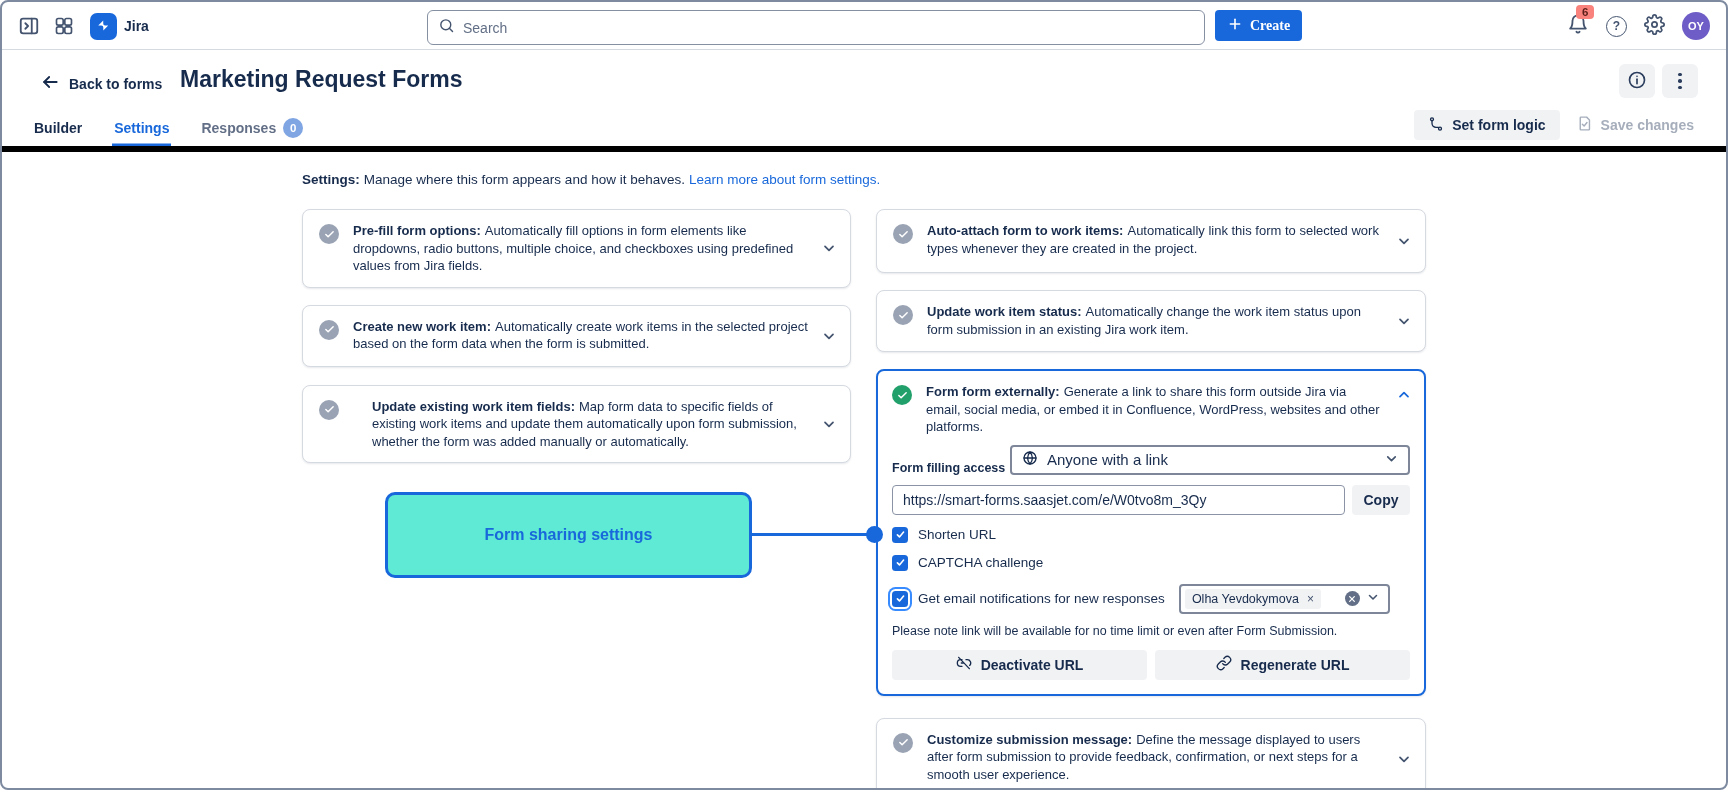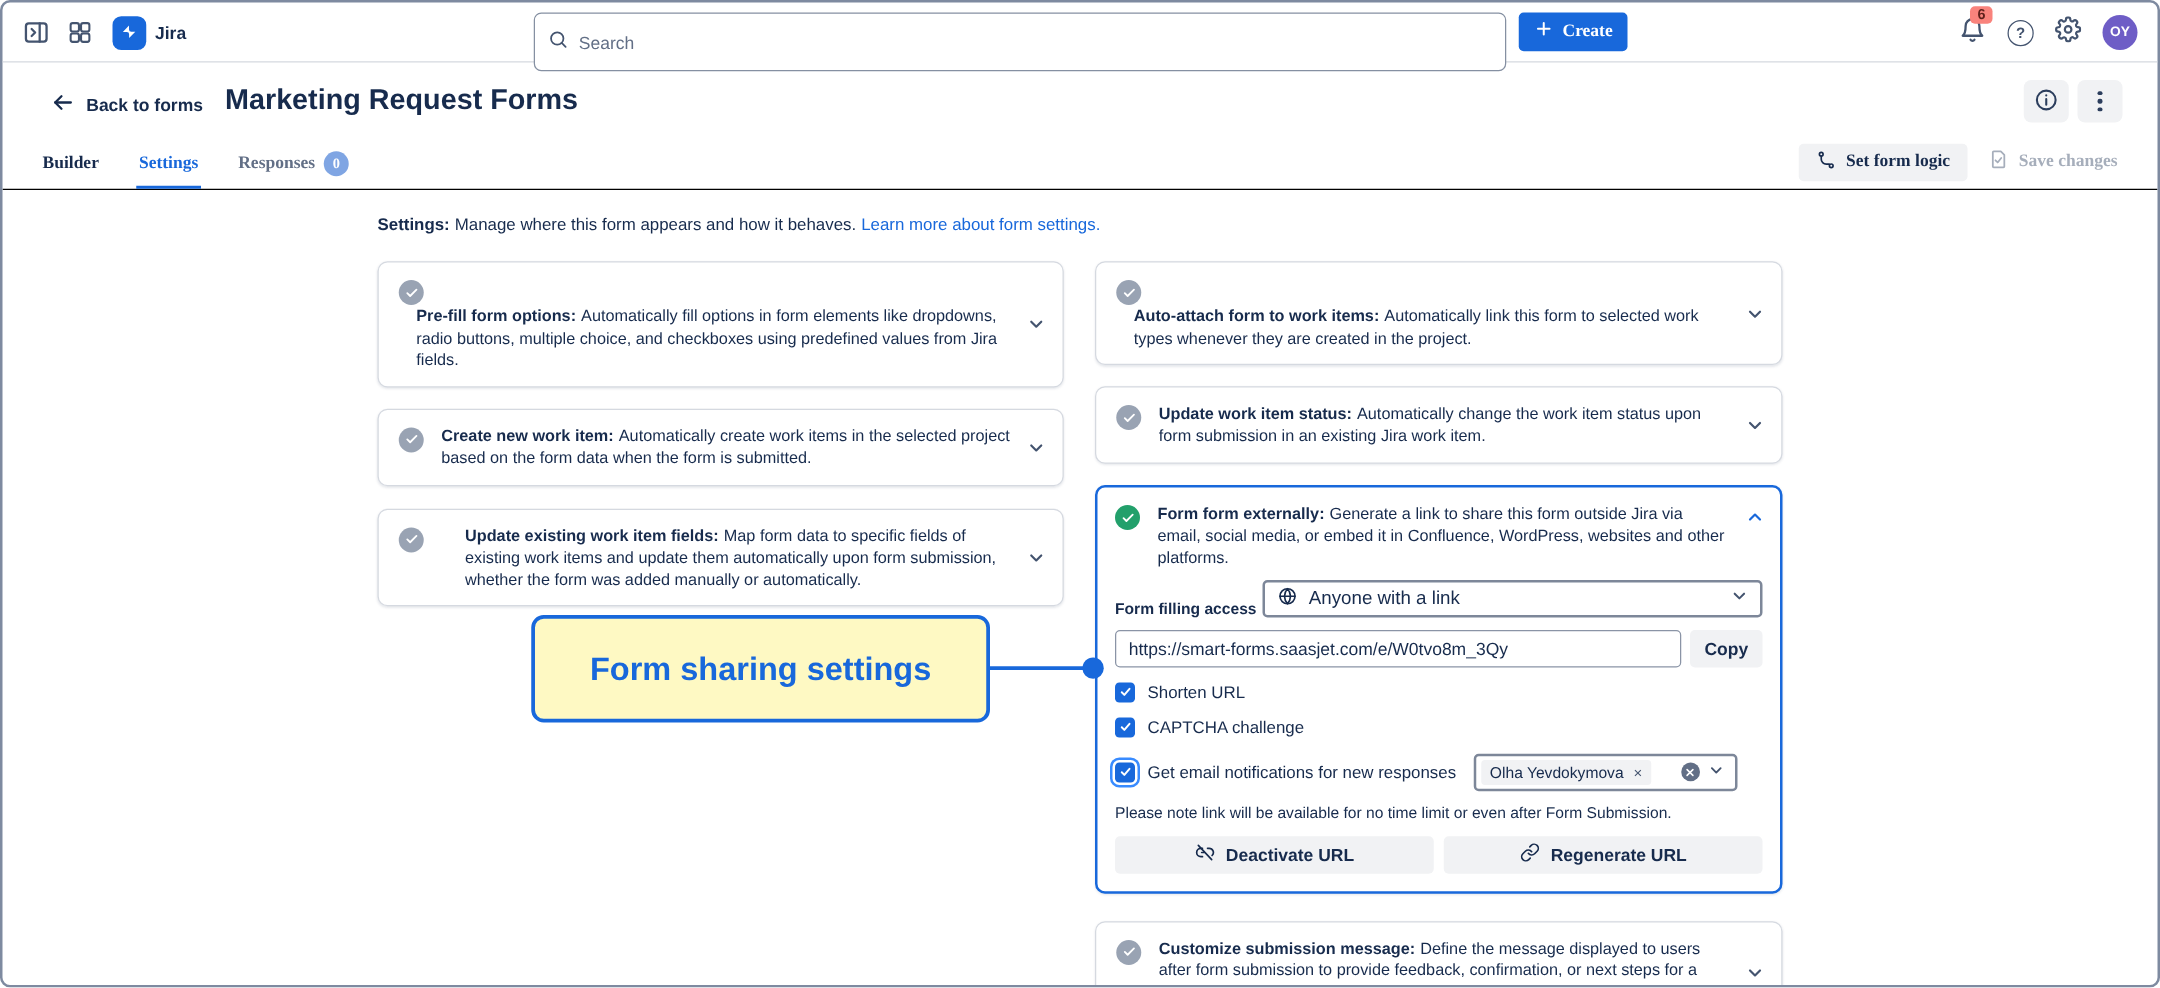--- a/index.html
+++ b/index.html
@@ -11,21 +11,21 @@
 
   
   .topbar { position:relative; height:48px; border-bottom:1px solid #D5D9E0; }
   .icon-btn { display:flex; align-items:center; justify-content:center; background:none; border:none; cursor:pointer; color:#44546F; }
   .tb-abs { position:absolute; top:0; height:48px; display:flex; align-items:center; }
   .tb-toggle { left:16px; }
   .tb-grid { left:52px; }
   .tb-logo { left:88px; }
   .logo-sq { width:27px; height:27px; border-radius:7px; background:#1868DB; display:flex; align-items:center; justify-content:center; }
   .tb-appname { left:122px; font-size:14px; font-weight:700; color:#172B4D; }
-  .searchbox { position:absolute; left:425px; top:8px; width:778px; height:47px;
+  .searchbox { position:absolute; left:425px; top:8px; width:778px; height:35px;
                border:1px solid #8590A2; border-radius:6px; display:flex; align-items:center; padding:0 10px; gap:8px; background:#fff; }
   .searchbox input { border:none; outline:none; flex:1; font-size:14px; font-family:inherit; color:#172B4D; background:transparent; }
   .searchbox input::placeholder { color:#626F86; }
   .create-btn { position:absolute; left:1213px; top:8px; height:31px; padding:0 12px;
                 background:#1868DB; color:#fff; border:none; border-radius:4px; font-size:14px; font-weight:600;
                 display:flex; align-items:center; gap:7px; cursor:pointer; font-family:Liberation Serif, serif; }
   .tb-right { position:absolute; right:16px; top:0; height:48px; display:flex; align-items:center; gap:17px; }
   .bell-wrap { position:relative; }
   .notif-badge { position:absolute; top:-8px; left:9px; background:#F9837C; color:#5D1F1A;
                  font-size:11.5px; font-weight:700; padding:1px 6px; border-radius:4px; }
@@ -39,21 +39,21 @@
   .back-btn { position:absolute; left:38px; top:10px; display:flex; align-items:center; gap:9px;
               font-size:14px; font-weight:600; color:#172B4D; background:none; border:none; cursor:pointer; font-family:inherit; }
   .page-title { position:absolute; left:178px; top:4px; font-size:23px; font-weight:700; color:#172B4D; }
   .hdr-actions { position:absolute; right:28px; top:2px; display:flex; gap:7px; }
   .sq-btn { width:36px; height:34px; background:#F1F2F4; border:none; border-radius:6px;
             display:flex; align-items:center; justify-content:center; color:#2C3E5D; cursor:pointer; }
   .kebab { display:flex; flex-direction:column; gap:3px; }
   .kebab i { width:3.5px; height:3.5px; border-radius:50%; background:#2C3E5D; }
 
   
-  .tabbar { position:relative; height:42px; border-bottom:1px solid #000000;font-family:Liberation Serif, serif; }
+  .tabbar { position:relative; height:42px; border-bottom:6px solid #000000; }
   .tabs { position:absolute; left:30px; bottom:0; display:flex; gap:28px; height:100%; align-items:stretch; }
   .tab { display:flex; align-items:center; gap:7px; font-size:14px; font-weight:600; color:#172B4D;
          background:none; border:none; cursor:pointer; font-family:inherit; padding:0 2px; }
   .tab.active { color:#1868DB; box-shadow:inset 0 -2.5px 0 #1868DB; }
   .tab.muted { color:#626F86; }
   .count-badge { background:#7FA5E3; color:#fff; font-size:11.5px; font-weight:700;
                  min-width:20px; height:20px; border-radius:10px; display:flex; align-items:center; justify-content:center; padding:0 6px; }
   .tab-actions { position:absolute; right:28px; bottom:6px; display:flex; gap:12px; align-items:center; }
   .gray-btn { height:30px; padding:0 14px; background:#F1F2F4; border:none; border-radius:4px;
               font-size:14px; font-weight:600; color:#172B4D; display:flex; align-items:center; gap:8px; cursor:pointer; font-family:inherit; }
@@ -74,21 +74,21 @@
   .card { position:relative; background:#fff; border:1px solid #D5D9E0; border-radius:8px;
           box-shadow:0 1px 2px rgba(9,30,66,0.10); padding:12px 40px 12px 16px; display:flex; align-items:flex-start; }
   .status-ic { width:20px; height:20px; border-radius:50%; background:#99A3B3; flex:none; margin-top:2px;
                display:flex; align-items:center; justify-content:center; }
   .status-ic.green { background:#22A06B; }
   .card-text { margin-left:14px; font-size:13px; line-height:17.5px; color:#172B4D; }
   .card-title { font-weight:700; margin-right:4px; }
   .chev-btn { position:absolute; right:13px; top:calc(50% - 8px); background:none; border:none; color:#44546F; cursor:pointer; }
 
   .mb17 { margin-bottom:17px; } .mb18 { margin-bottom:18px; } .mb22 { margin-bottom:22px; }
-  .h64 { min-height:64px;flex-direction:column; } .h62 { min-height:62px; } .h78 { min-height:78px;gap:19px; } .h82 { min-height:82px; }
+  .h64 { min-height:64px; } .h62 { min-height:62px; } .h78 { min-height:78px;gap:19px; } .h82 { min-height:82px; }
 
   
   .card.expanded { display:block; border:2px solid #1868DB; padding:12px 14px 14px 14px; }
   .exp-header { position:relative; display:flex; align-items:flex-start; padding-right:28px; }
   .exp-header .chev-btn { top:4px; right:-2px; color:#1868DB; }
 
   .row-access { display:flex; align-items:flex-end; margin-top:9px; }
   .access-label { width:118px; font-size:12.5px; font-weight:700; color:#172B4D; flex:none; }
   .select-box { flex:1; height:30px; border:2px solid #7D8799; border-radius:4px; background:#fff;
                 display:flex; align-items:center; gap:9px; padding:0 9px 0 10px; font-size:15px; color:#172B4D; cursor:pointer; }
@@ -112,23 +112,23 @@
   .chip-x { font-size:12px; color:#44546F; cursor:pointer; line-height:1; }
   .clear-ic { width:15px; height:15px; border-radius:50%; background:#626F86; display:flex; align-items:center; justify-content:center; cursor:pointer; }
 
   .note { margin-top:10px; font-size:12.5px; color:#172B4D; }
 
   .url-actions { display:flex; gap:8px; margin-top:12px; }
   .action-btn { flex:1; height:30px; background:#F1F2F4; border:none; border-radius:4px;
                 font-size:14px; font-weight:600; color:#172B4D; display:flex; align-items:center; justify-content:center; gap:9px; cursor:pointer; font-family:inherit; }
 
   
-  .annotation { position:absolute; left:83px; top:283px; width:367px; height:86px; background:#fef9c3;
+  .annotation { position:absolute; left:83px; top:283px; width:367px; height:86px; background:#5eead4;
                 border:3px solid #1868DB; border-radius:10px; display:flex; align-items:center; justify-content:center;
-                font-size:26px; font-weight:700; color:#1868DB; z-index:5;margin-left:40px; }
+                font-size:16px; font-weight:700; color:#1868DB; z-index:5; }
   .conn-line { position:absolute; left:450px; top:324px; width:123px; height:3px; background:#1868DB; z-index:4; }
   .conn-dot { position:absolute; left:564px; top:317px; width:17px; height:17px; border-radius:50%; background:#1868DB; z-index:6; }
 
   svg.ic { stroke:currentColor; fill:none; stroke-width:2; stroke-linecap:round; stroke-linejoin:round; }
 </style>
 </head>
 <body>
 
 <div class="frame">
 

